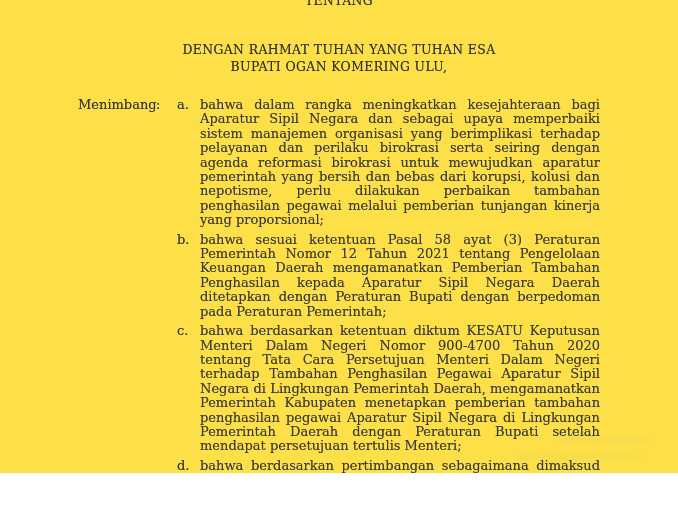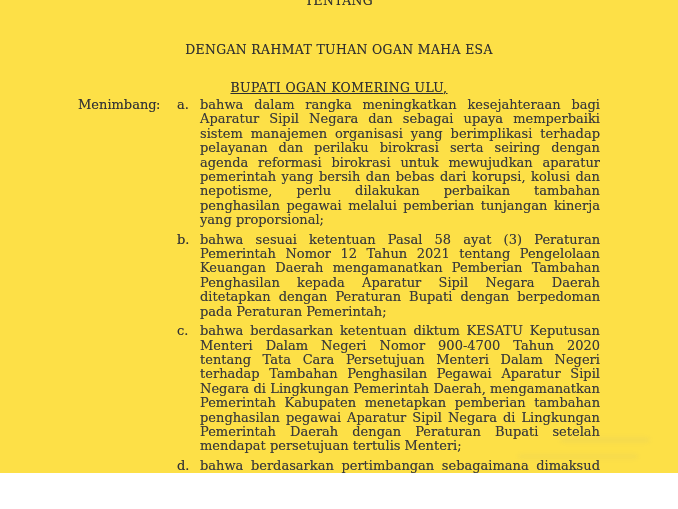--- a/index.html
+++ b/index.html
@@ -27,21 +27,21 @@
     width: 100%;
     text-align: center;
     font-size: 12.4px;
     letter-spacing: 0.4px;
     color: #2f2f2f;
     white-space: nowrap;
   }
   .tentang    { top: -7px; }
   .doc-title  { top: 13px; }
   .invocation { top: 42px; }
-  .authority  { top: 80px; text-decoration: underline; }
+  .authority  { top: 59px; }
 
   .body-block {
     position: absolute;
     top: 98px;
     left: 78px;
     width: 524px;
     display: flex;
     align-items: flex-start;
     font-size: 13px;
     line-height: 14.4px;
@@ -91,21 +91,21 @@
   .smudge-2 { right: 40px; bottom: 14px; width: 120px; height: 5px; }
 </style>
 </head>
 <body>
 
 <div class="page">
 
   <div class="center-line tentang">TENTANG</div>
 
 
-  <div class="center-line invocation">DENGAN RAHMAT TUHAN OGAN MAHA ESA</div>
+  <div class="center-line invocation">DENGAN RAHMAT TUHAN YANG TUHAN ESA</div>
 
   <div class="center-line authority">BUPATI OGAN KOMERING ULU,</div>
 
   <div class="body-block">
     <div class="menimbang-label">Menimbang</div>
     <div class="menimbang-colon">:</div>
 
     <div class="items">
 
       <div class="item">

